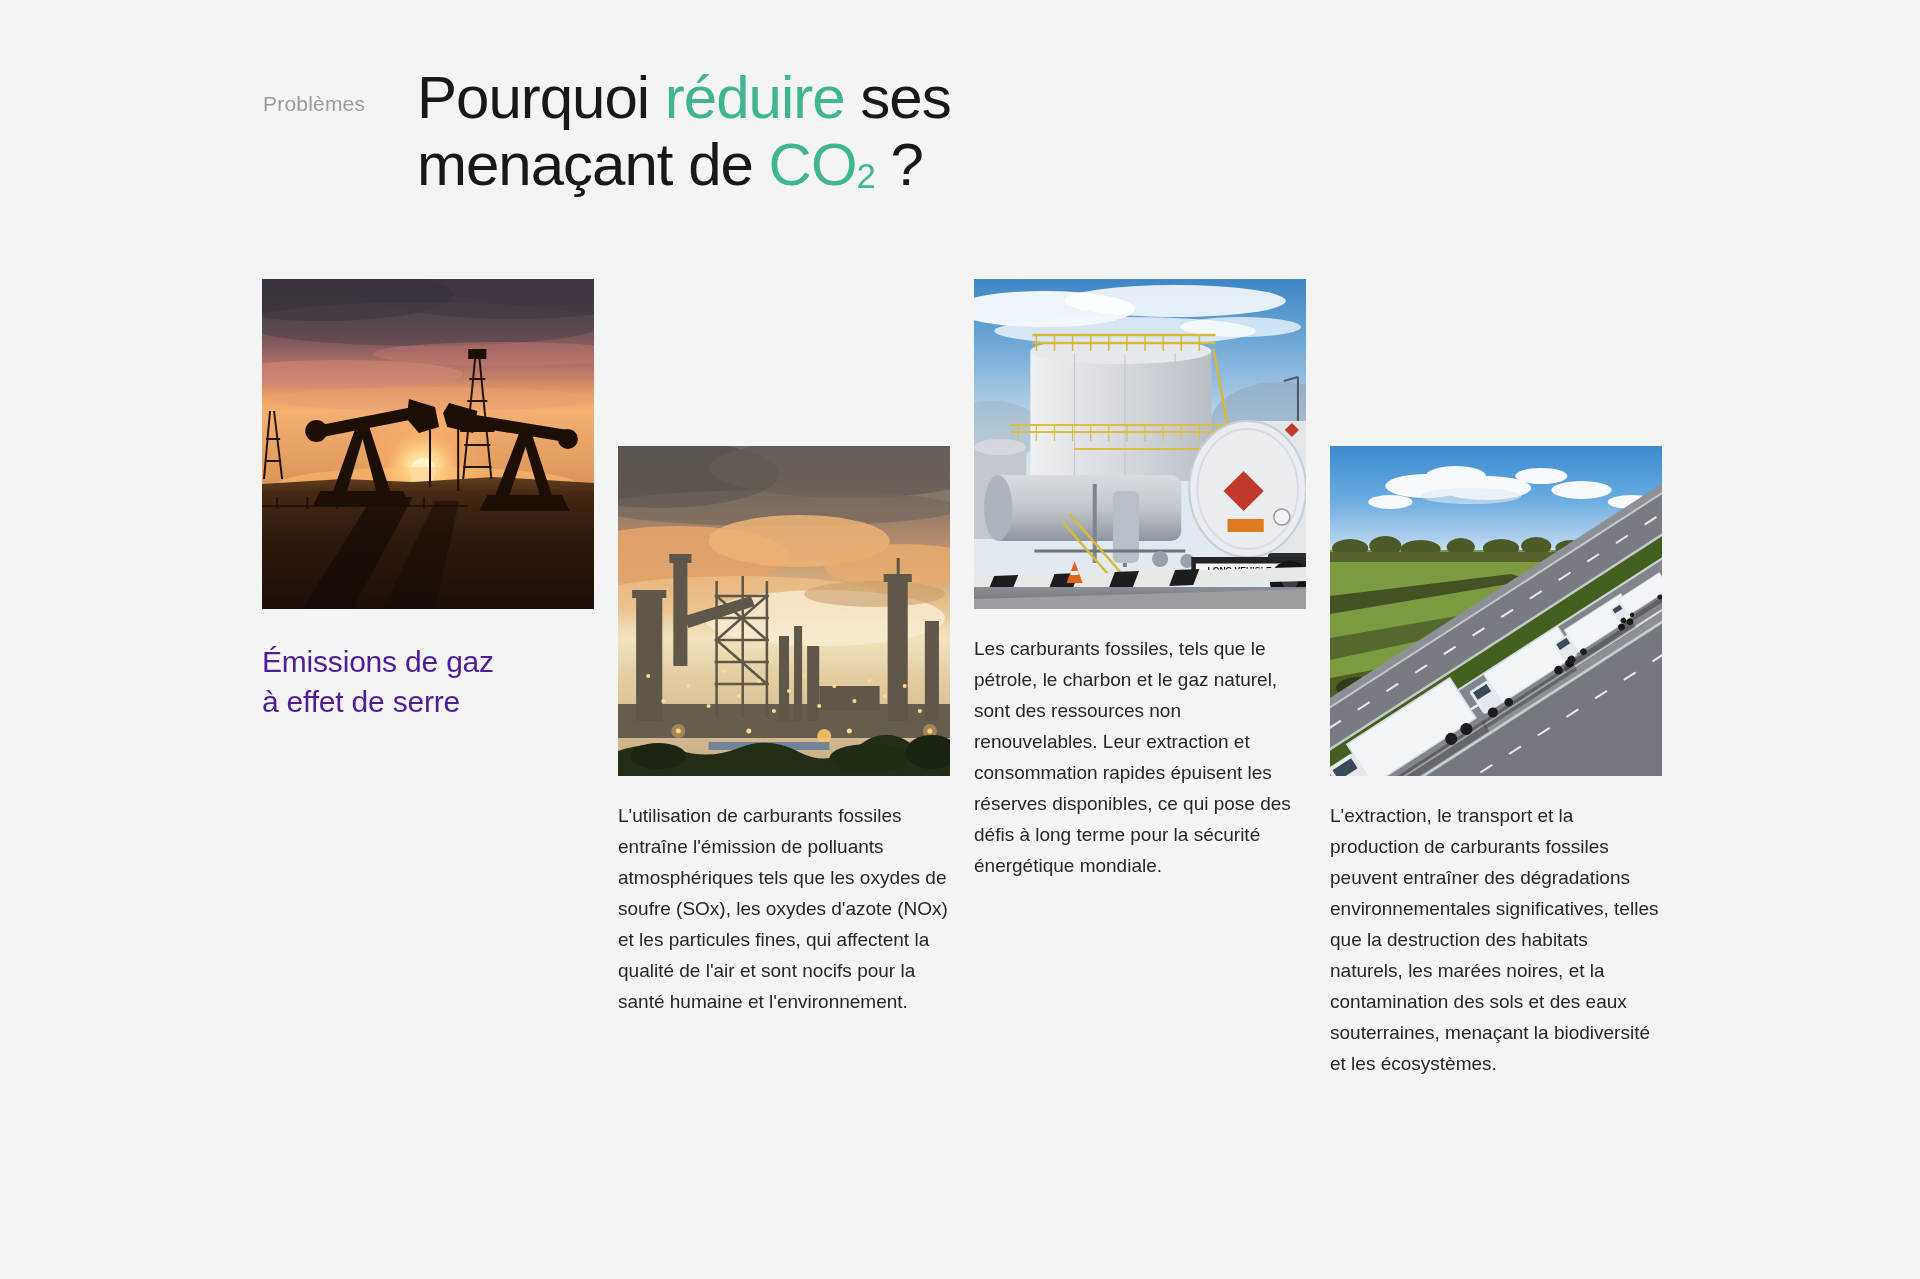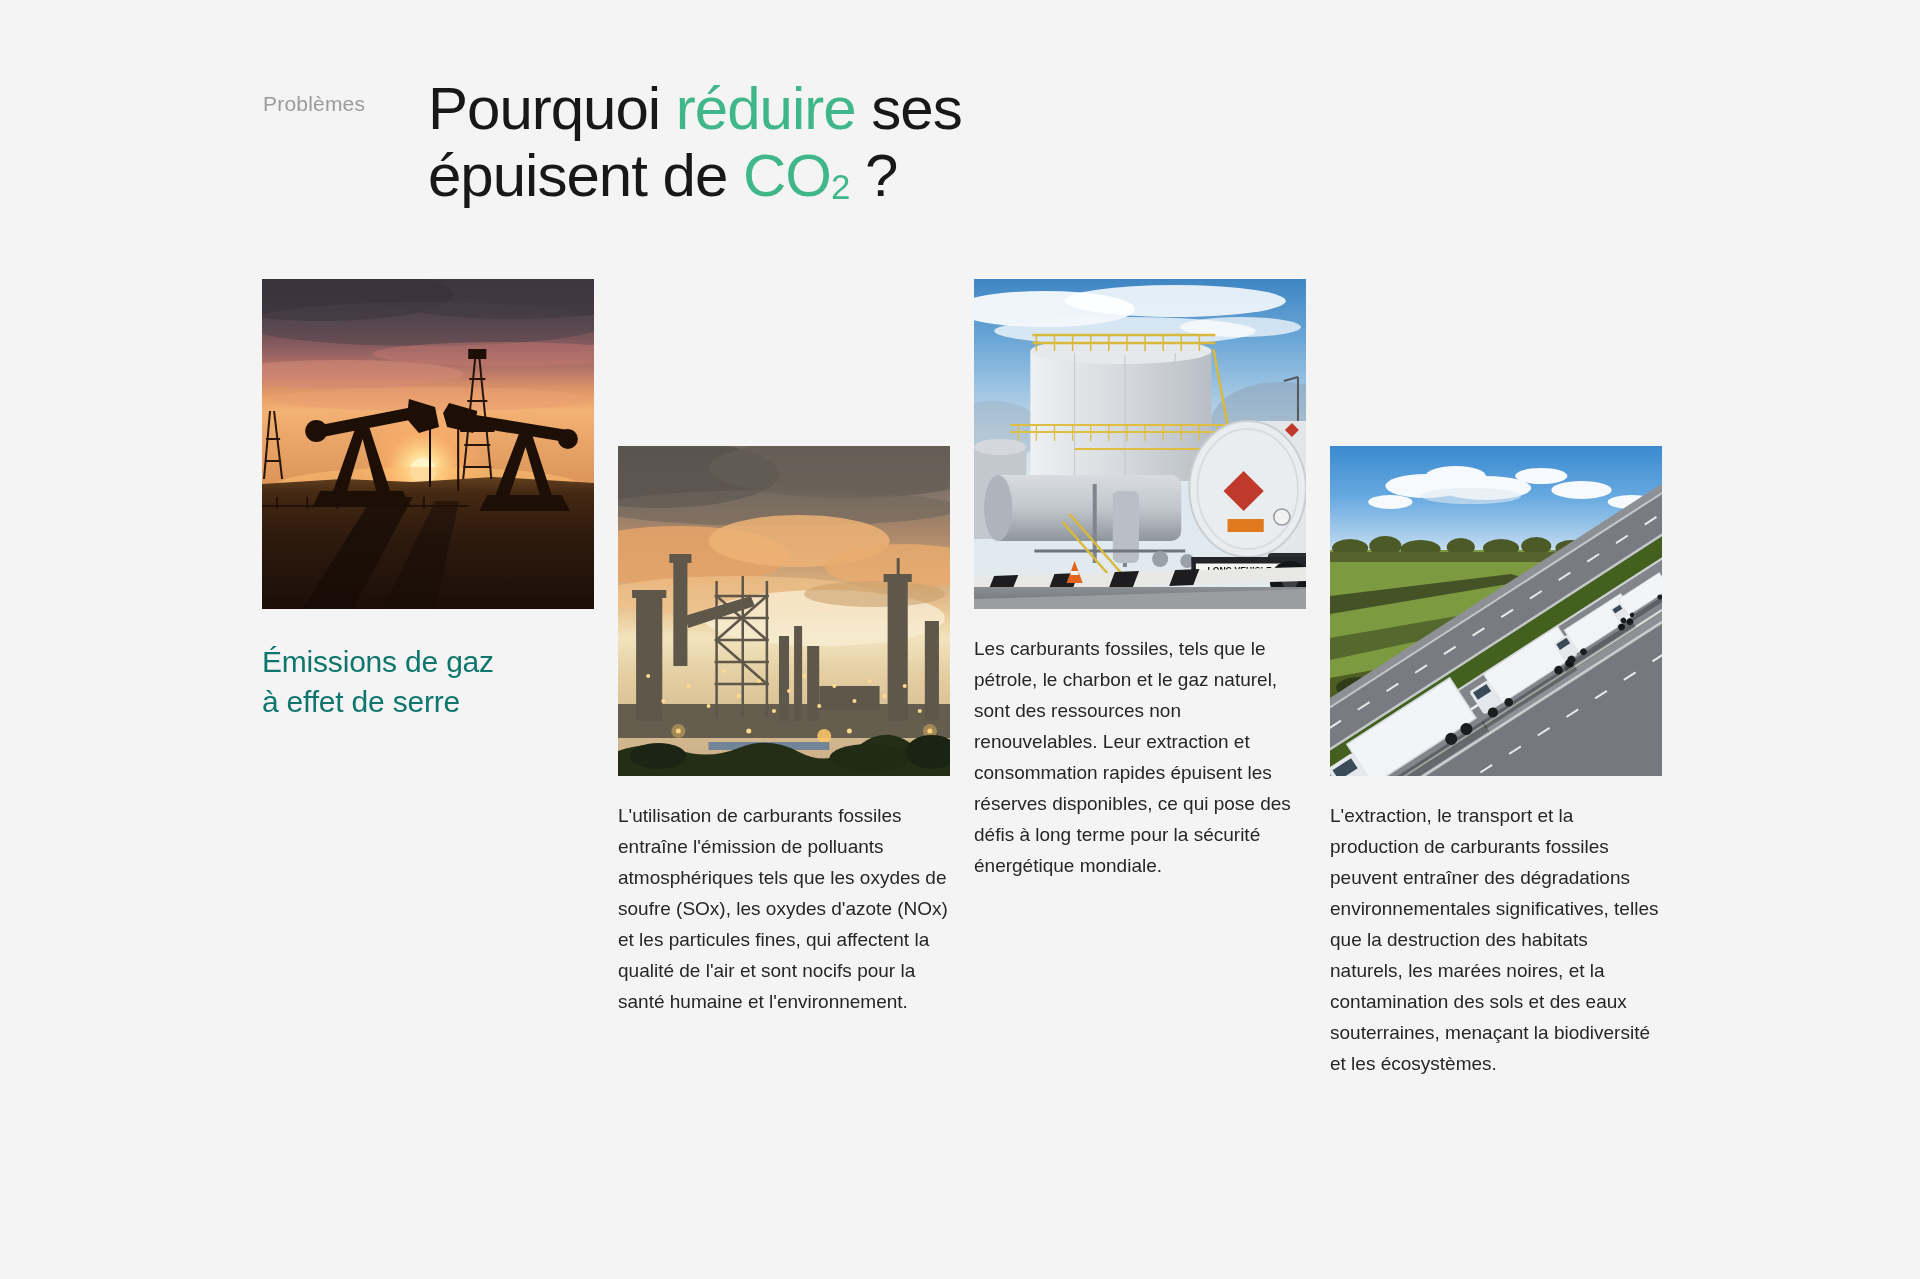--- a/index.html
+++ b/index.html
@@ -9,51 +9,51 @@
     font-family:"Liberation Sans", sans-serif;
     color:#171717;
     overflow:hidden;
   }
   .section{position:relative;width:1920px;height:1148px;}
   .eyebrow{
     position:absolute;left:263px;top:92px;
     font-size:21px;color:#9b9b9b;letter-spacing:.2px;
   }
   h1.title{
-    position:absolute;left:417px;top:64px;margin:11px;
+    position:absolute;left:417px;top:64px;margin:0;
     font-size:60px;line-height:67px;font-weight:500;
     letter-spacing:-1px;color:#181818;
   }
   h1.title .green{color:#40b68b;}
   h1.title .sub{font-size:.58em;vertical-align:-0.1em;}
   .grid{
     position:absolute;left:262px;top:279px;
     display:flex;gap:24px;align-items:flex-start;
   }
   .card{width:332px;}
   .card.offset{margin-top:167px;}
   .photo{display:block;width:332px;height:330px;}
   .card h3{
     margin:33px 0 0;font-size:30px;line-height:40px;
-    font-weight:500;color:#0f766e;letter-spacing:-.2px;
+    font-weight:500;color:#4c1d95;letter-spacing:-.2px;
   }
   .card:first-child h3{max-width:232px;}
   .card p{
     margin:24px 0 0;font-size:19px;line-height:31px;
     color:#262626;font-weight:400;
   }
 </style>
 </head>
 <body>
 
 <div class="section">
 
   <div class="eyebrow">Problèmes</div>
 
-  <h1 class="title"><span>Pourquoi </span><span class="green">réduire</span><span> ses</span><br><span>épuisent de </span><span class="green"><span>CO</span><span class="sub">2</span></span><span> ?</span></h1>
+  <h1 class="title"><span>Pourquoi </span><span class="green">réduire</span><span> ses</span><br><span>menaçant de </span><span class="green"><span>CO</span><span class="sub">2</span></span><span> ?</span></h1>
 
   <div class="grid">
 
     <div class="card">
       <svg class="photo" viewBox="0 0 330 330" preserveAspectRatio="none" xmlns="http://www.w3.org/2000/svg">
         <defs>
           <linearGradient id="p1sky" x1="0" y1="0" x2="0" y2="1">
             <stop offset="0" stop-color="#433c46"></stop>
               <stop offset=".18" stop-color="#5b4a52"></stop>
             <stop offset=".32" stop-color="#8a5c60"></stop>

